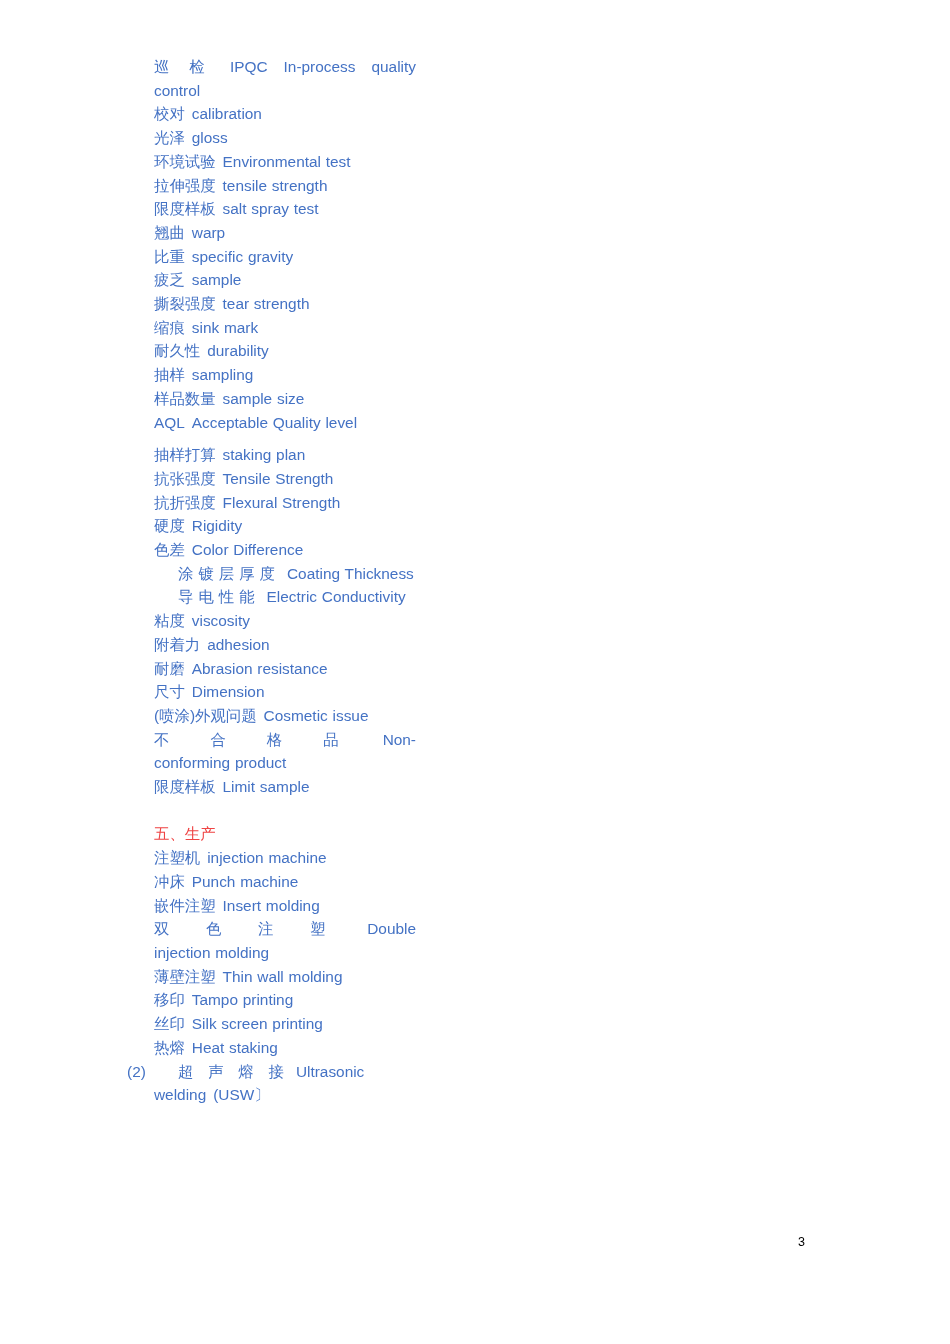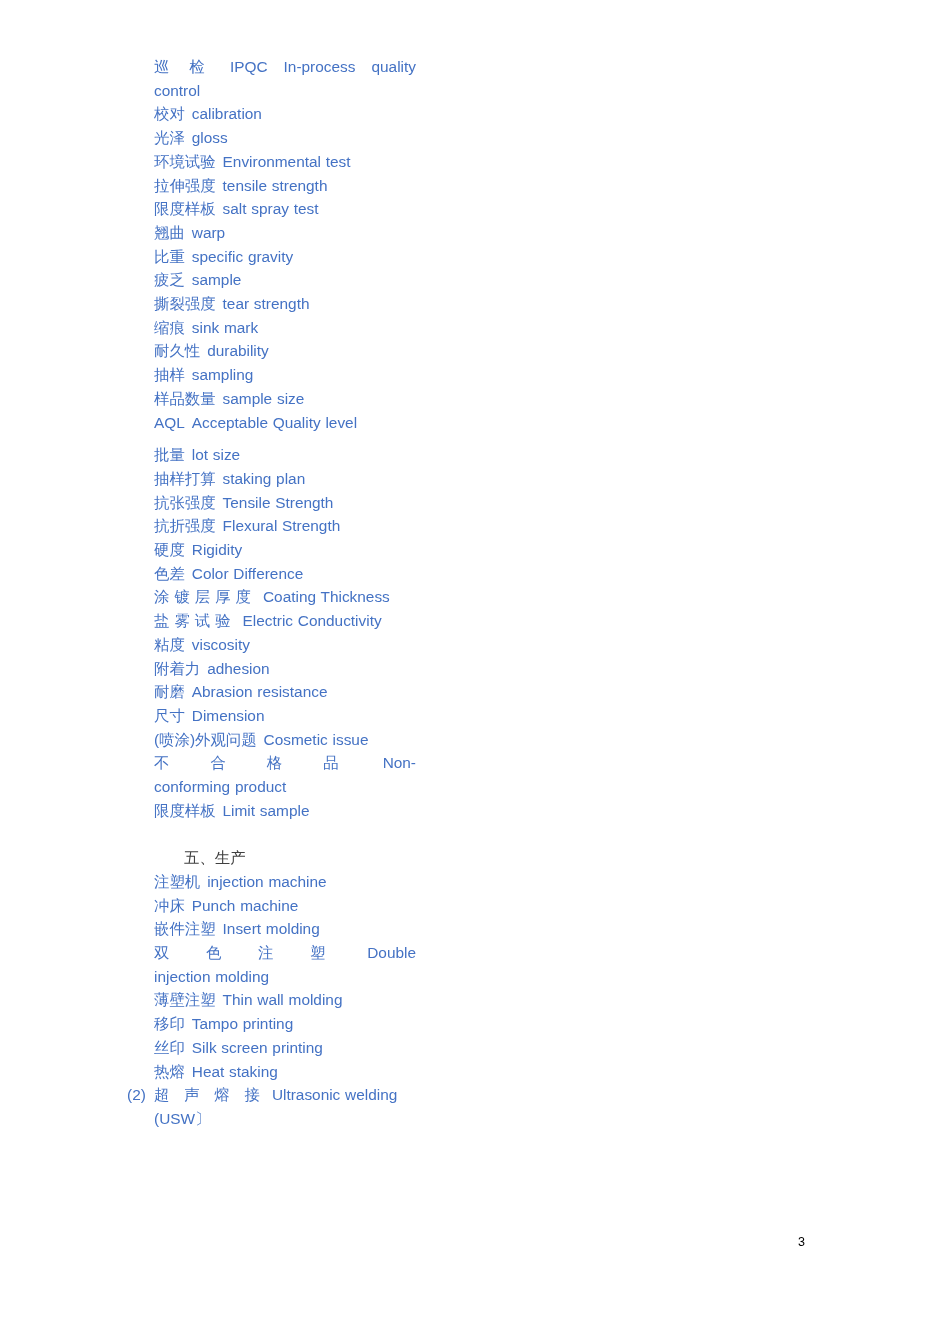--- a/index.html
+++ b/index.html
@@ -50,20 +50,21 @@
     text-align-last: left;
     text-justify: inter-character;
   }
 
   
   .line .spread {
     letter-spacing: 8.5px;
   }
   .line .spread-sm {
     letter-spacing: 5px;
+    margin-left: 24px;
   }
   .line .gap {
     display: inline-block;
     width: 14px;
   }
   .line .gap-lg {
     display: inline-block;
     width: 26px;
   }
   .line .gap-sm {
@@ -74,22 +75,21 @@
   
   .spacer {
     height: 23.7px;
   }
   .spacer-sm {
     height: 9px;
   }
 
   
   .line.heading {
-    color: #404040;
-    margin-left: 30px;
+    color: #ef4444;
   }
 
   
   .line.hanging {
     position: relative;
     padding-left: 0;
   }
   .line.hanging .marker {
     position: absolute;
     left: -27px;
@@ -139,35 +139,34 @@
     <p class="line"><span>耐久性</span><span class="gap-sm"></span><span>durability</span></p>
 
     <p class="line"><span>抽样</span><span class="gap-sm"></span><span>sampling</span></p>
 
     <p class="line"><span>样品数量</span><span class="gap-sm"></span><span>sample size</span></p>
 
     <p class="line"><span>AQL</span><span class="gap-sm"></span><span>Acceptable Quality level</span></p>
 
     <div class="spacer-sm"></div>
 
-    <p class="line"><span>批量</span><span class="gap-sm"></span><span>lot size</span></p>
 
     <p class="line"><span>抽样打算</span><span class="gap-sm"></span><span>staking plan</span></p>
 
     <p class="line"><span>抗张强度</span><span class="gap-sm"></span><span>Tensile Strength</span></p>
 
     <p class="line"><span>抗折强度</span><span class="gap-sm"></span><span>Flexural Strength</span></p>
 
     <p class="line"><span>硬度</span><span class="gap-sm"></span><span>Rigidity</span></p>
 
     <p class="line"><span>色差</span><span class="gap-sm"></span><span>Color Difference</span></p>
 
     <p class="line"><span class="spread-sm">涂镀层厚度</span><span class="gap-sm"></span><span>Coating Thickness</span></p>
 
-    <p class="line"><span class="spread-sm">盐雾试验</span><span class="gap-sm"></span><span>Electric Conductivity</span></p>
+    <p class="line"><span class="spread-sm">导电性能</span><span class="gap-sm"></span><span>Electric Conductivity</span></p>
 
     <p class="line"><span>粘度</span><span class="gap-sm"></span><span>viscosity</span></p>
 
     <p class="line"><span>附着力</span><span class="gap-sm"></span><span>adhesion</span></p>
 
     <p class="line"><span>耐磨</span><span class="gap-sm"></span><span>Abrasion resistance</span></p>
 
     <p class="line"><span>尺寸</span><span class="gap-sm"></span><span>Dimension</span></p>
 
     <p class="line"><span>(喷涂)外观问题</span><span class="gap-sm"></span><span>Cosmetic issue</span></p>

